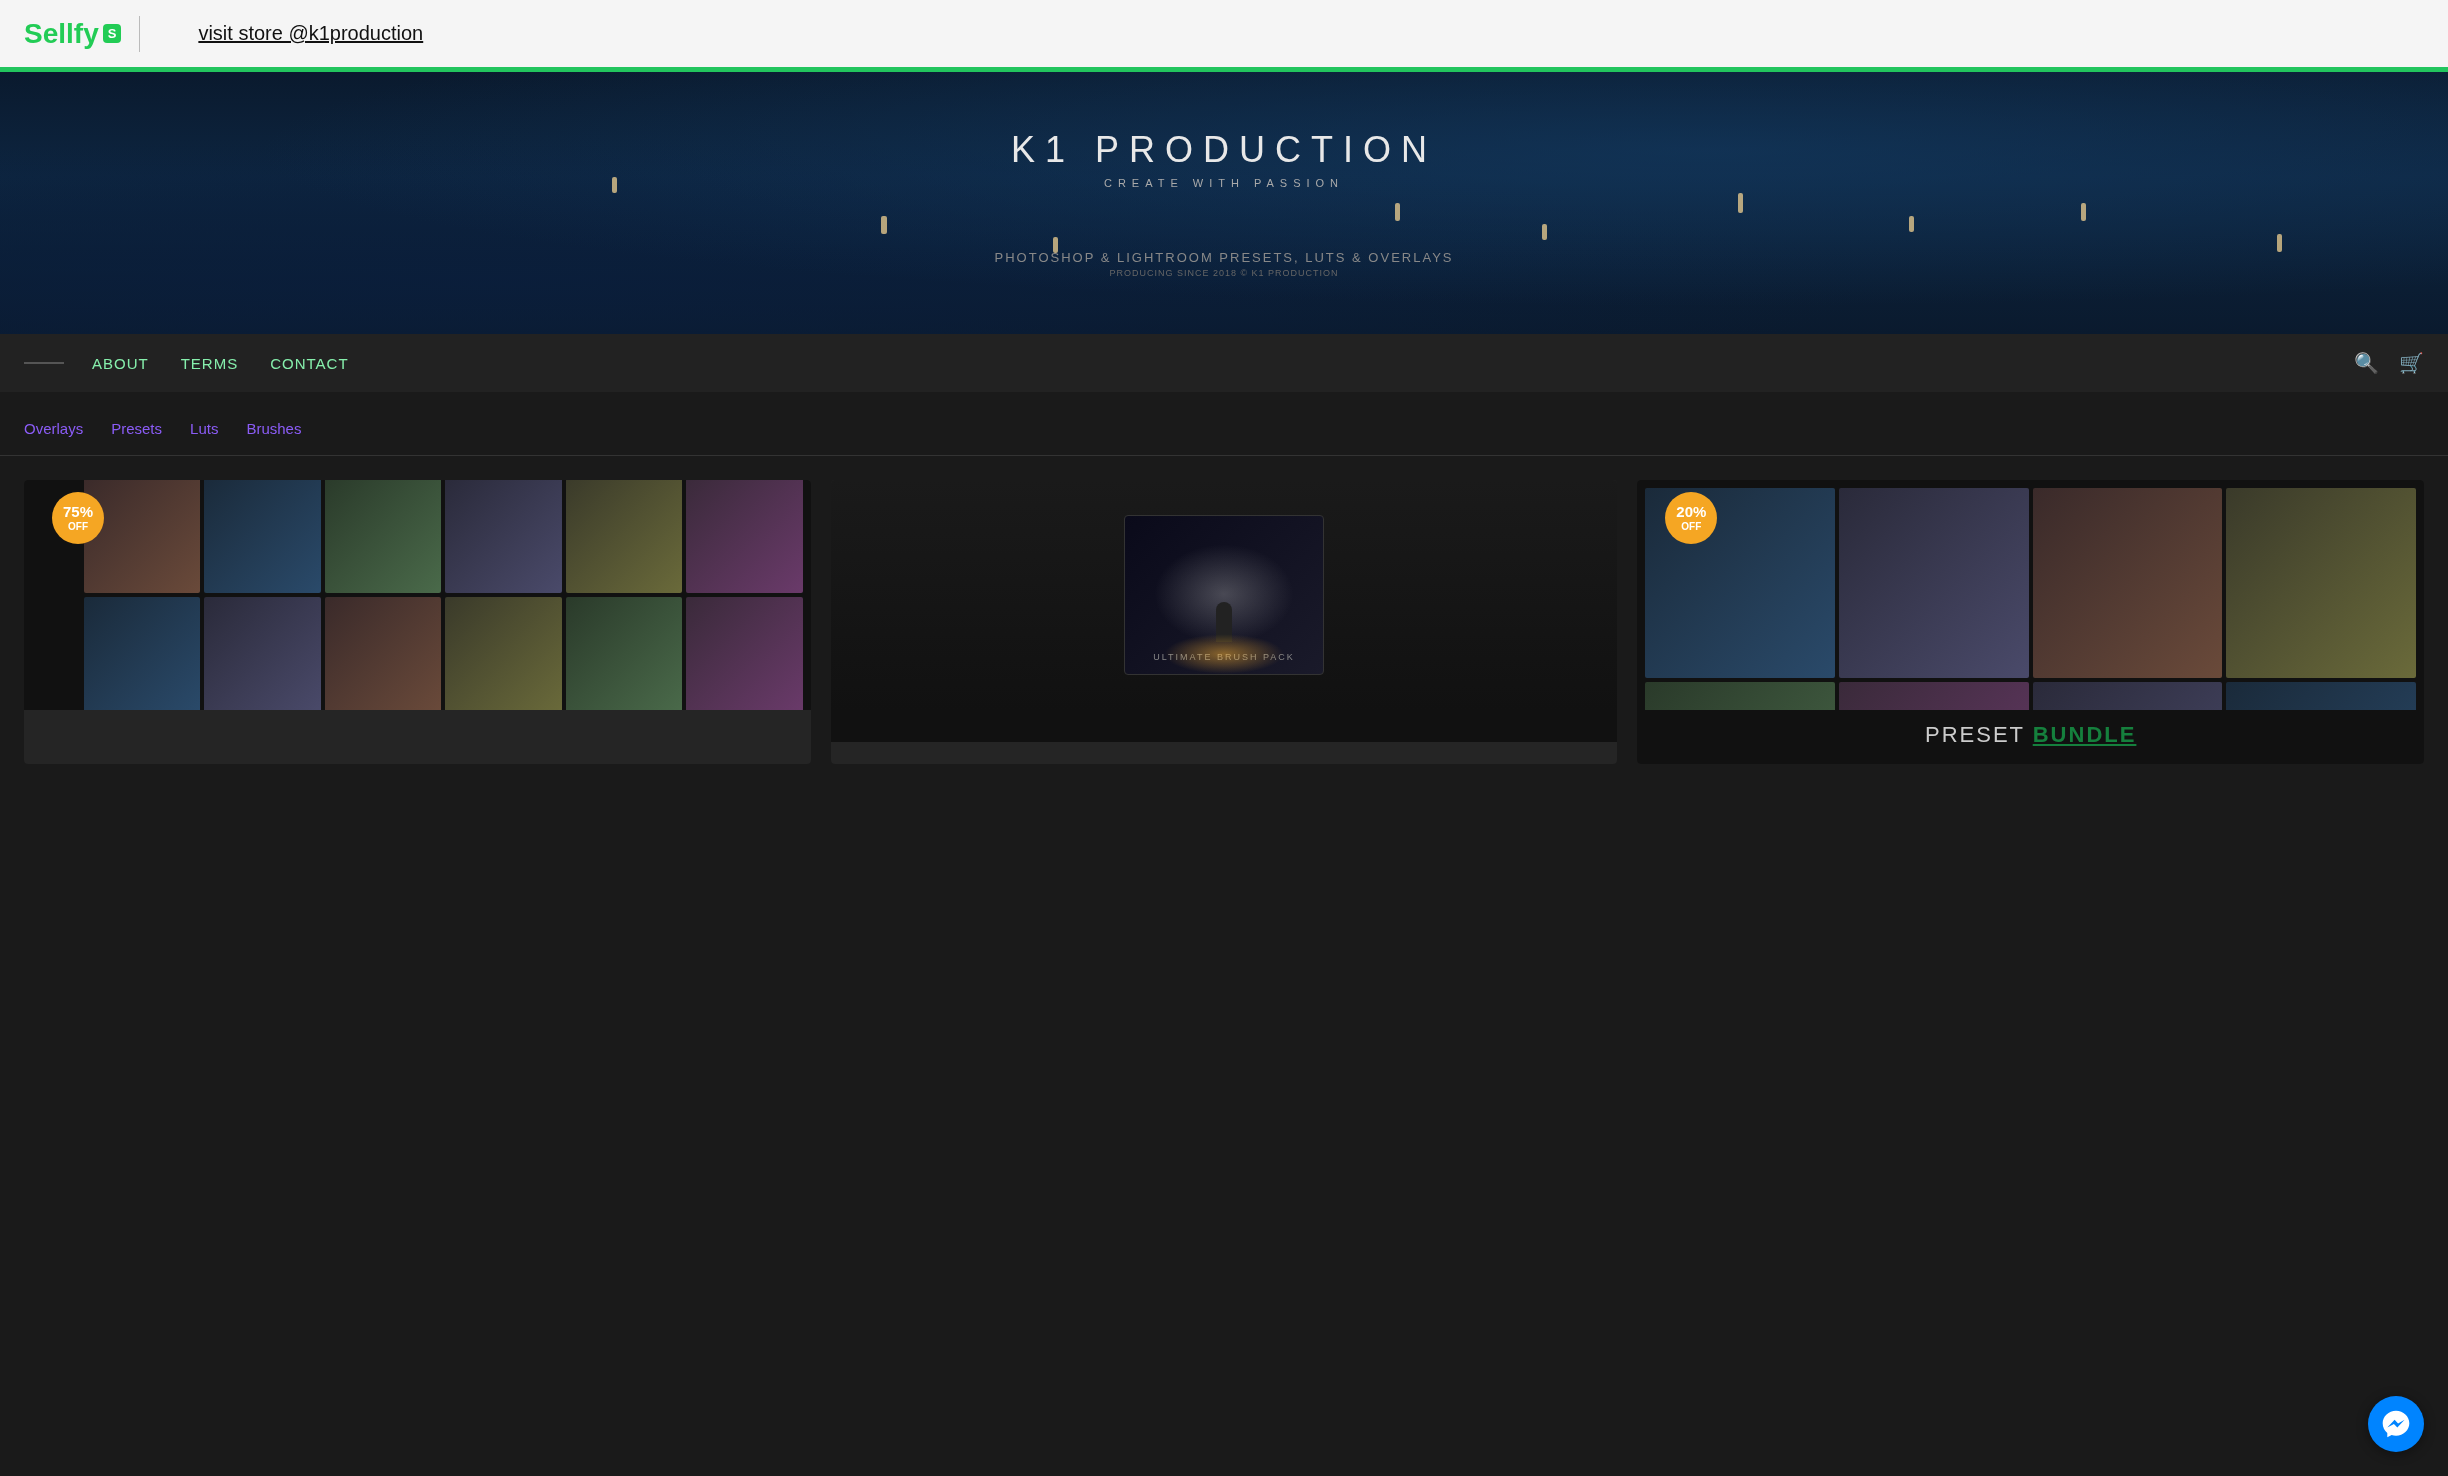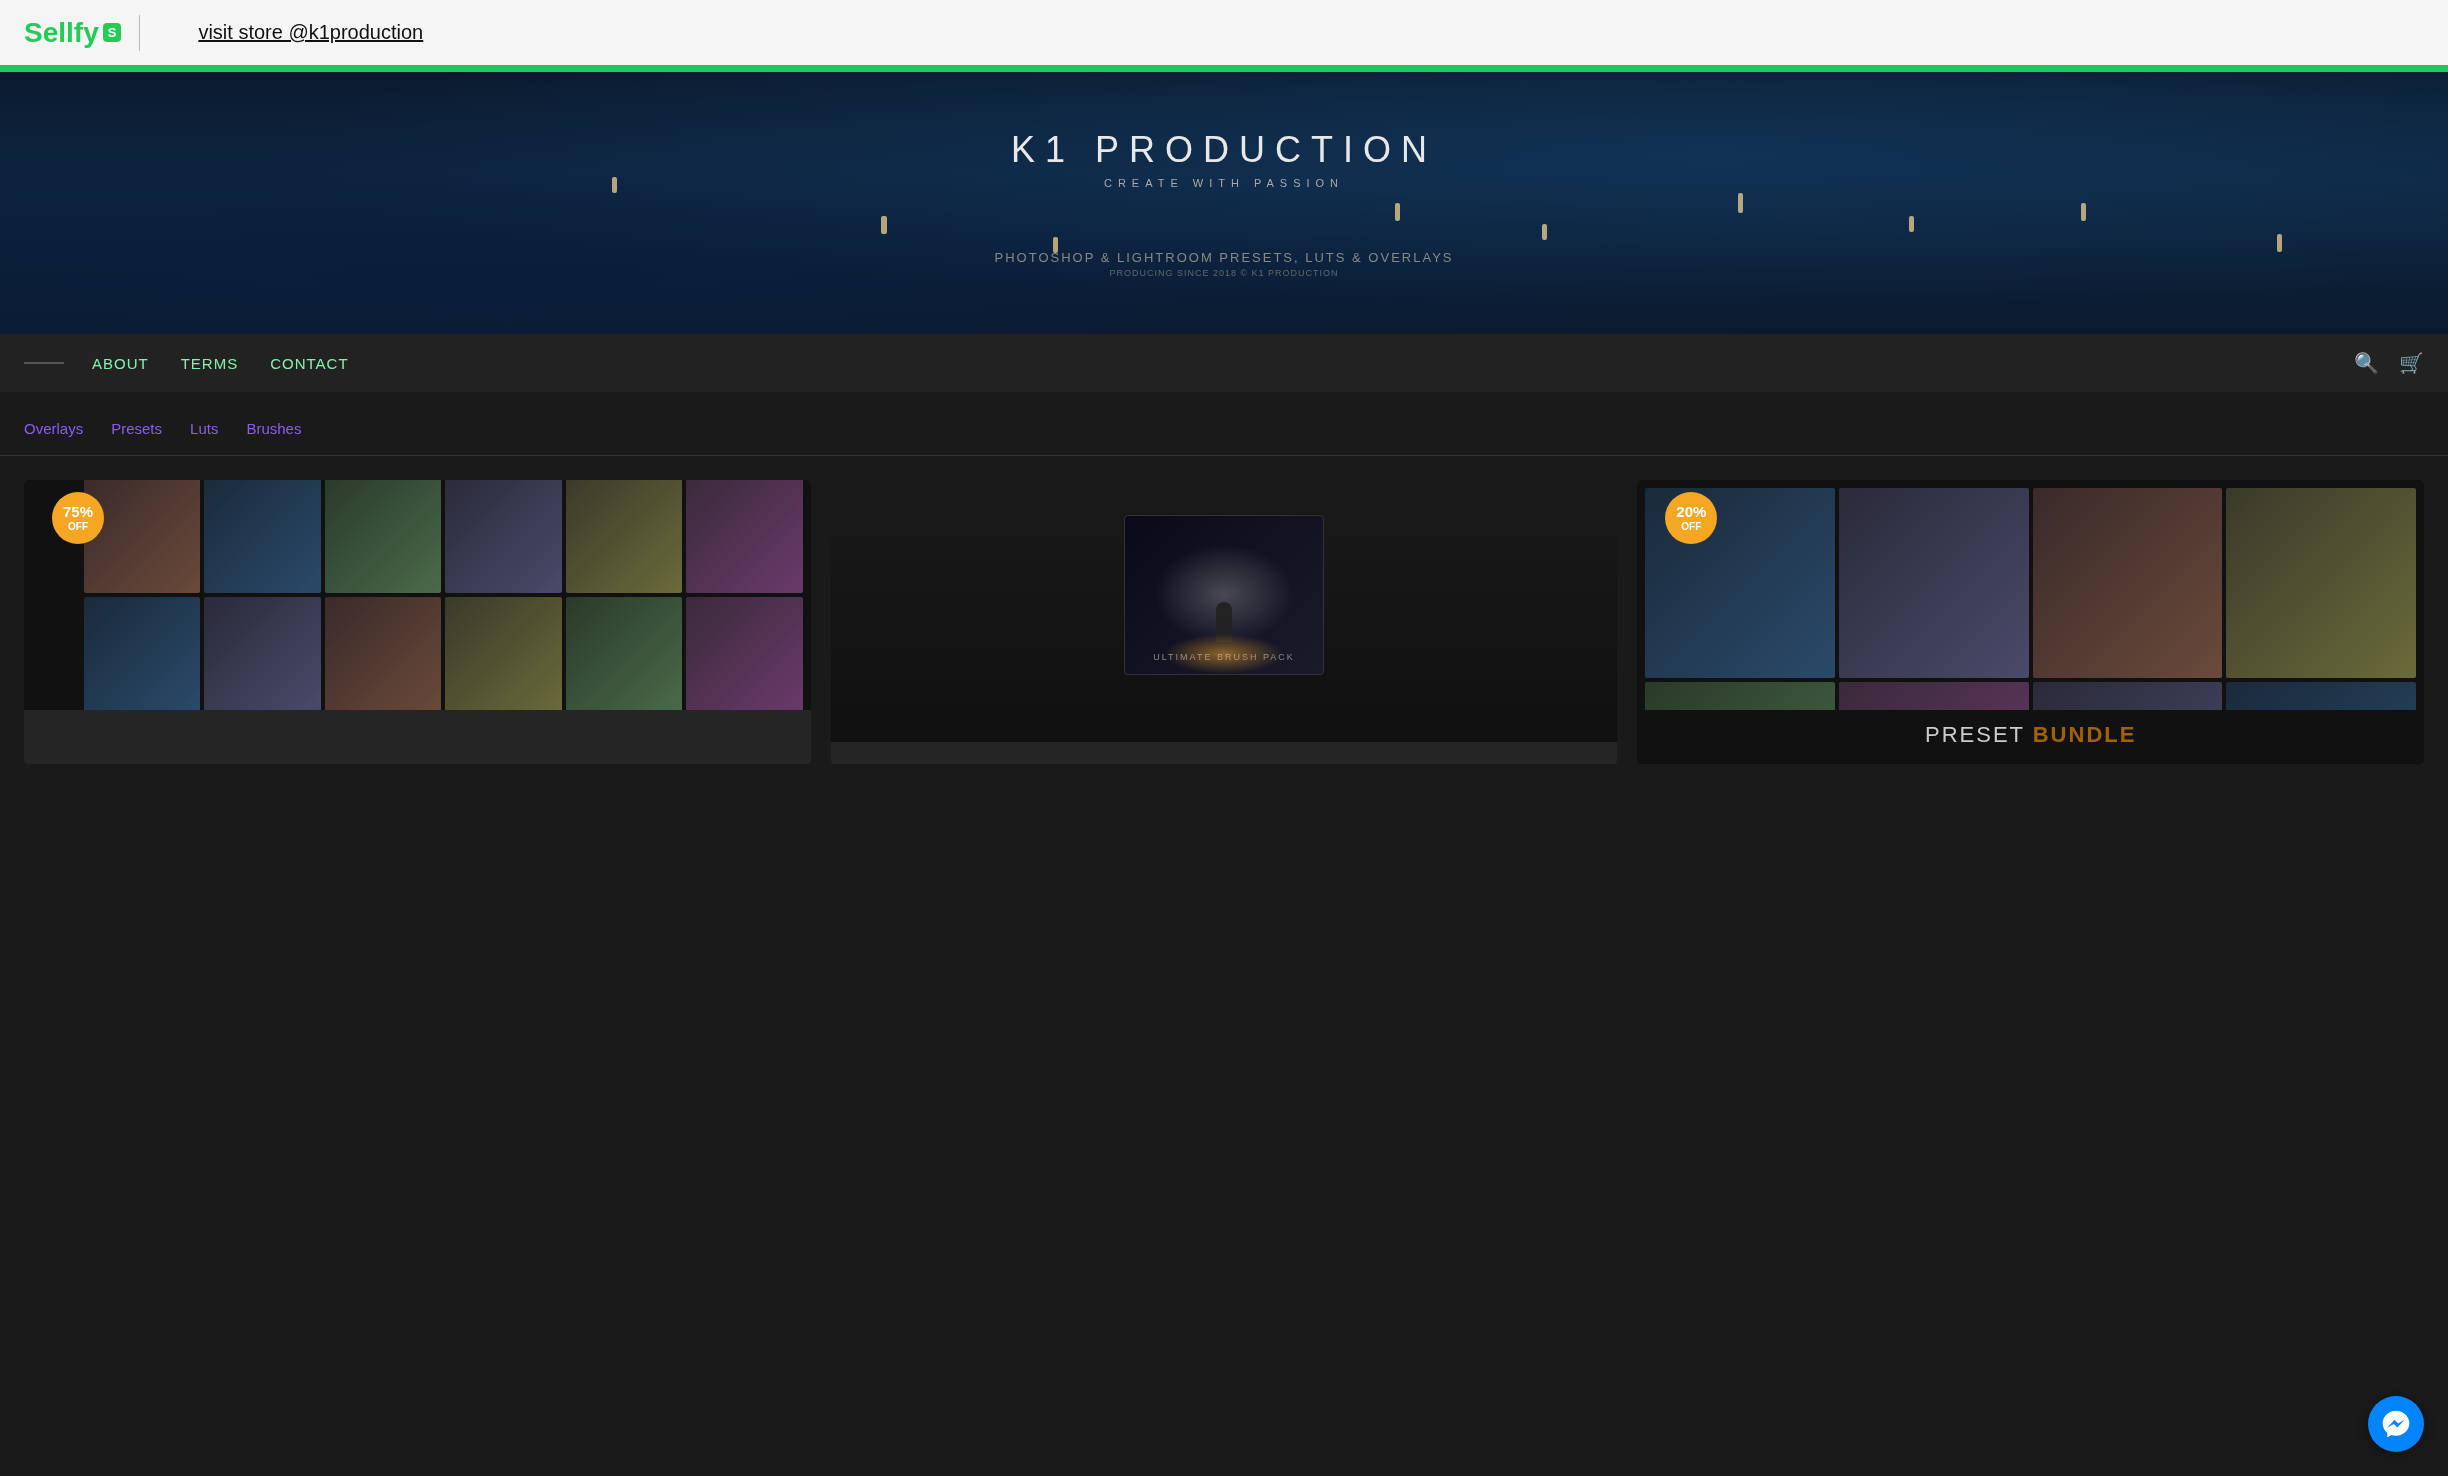--- a/index.html
+++ b/index.html
@@ -5,21 +5,21 @@
     * { margin: 0; padding: 0; box-sizing: border-box; }
     body { font-family: Arial, sans-serif; background: #1a1a1a; }
 
     
     #topbar {
       display: flex;
       align-items: center;
       background: #f5f5f5;
       padding: 14px 24px;
       gap: 18px;
-      border-bottom: 7px solid #22c55e;
+      border-bottom: 5px solid #22c55e;
       height: 72px;
     }
     #topbar .logo {
       display: flex;
       align-items: center;
       gap: 4px;
     }
     #topbar .logo .sellfy-text {
       font-size: 28px;
       font-weight: 700;
@@ -342,22 +342,23 @@
       text-align: center;
     }
     .product3-bottom .title-line2 {
       font-size: 22px;
       color: #ccc;
       font-weight: 300;
       letter-spacing: 2px;
       text-transform: uppercase;
     }
     .product3-bottom .title-highlight2 {
-      color: #a16207;
+      color: #15803d;
       font-weight: 700;
+      text-decoration: underline;
     }
 
     
     #messenger-btn {
       position: fixed;
       bottom: 24px;
       right: 24px;
       width: 56px;
       height: 56px;
       border-radius: 50%;

